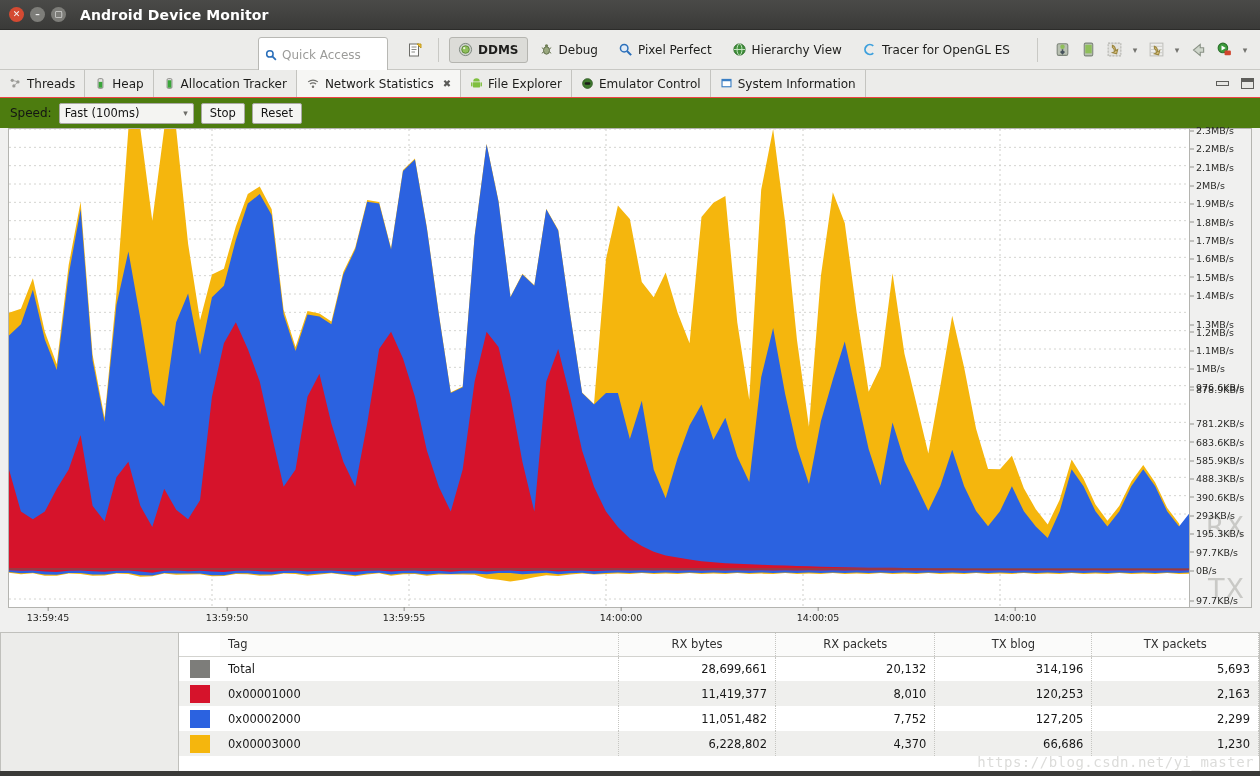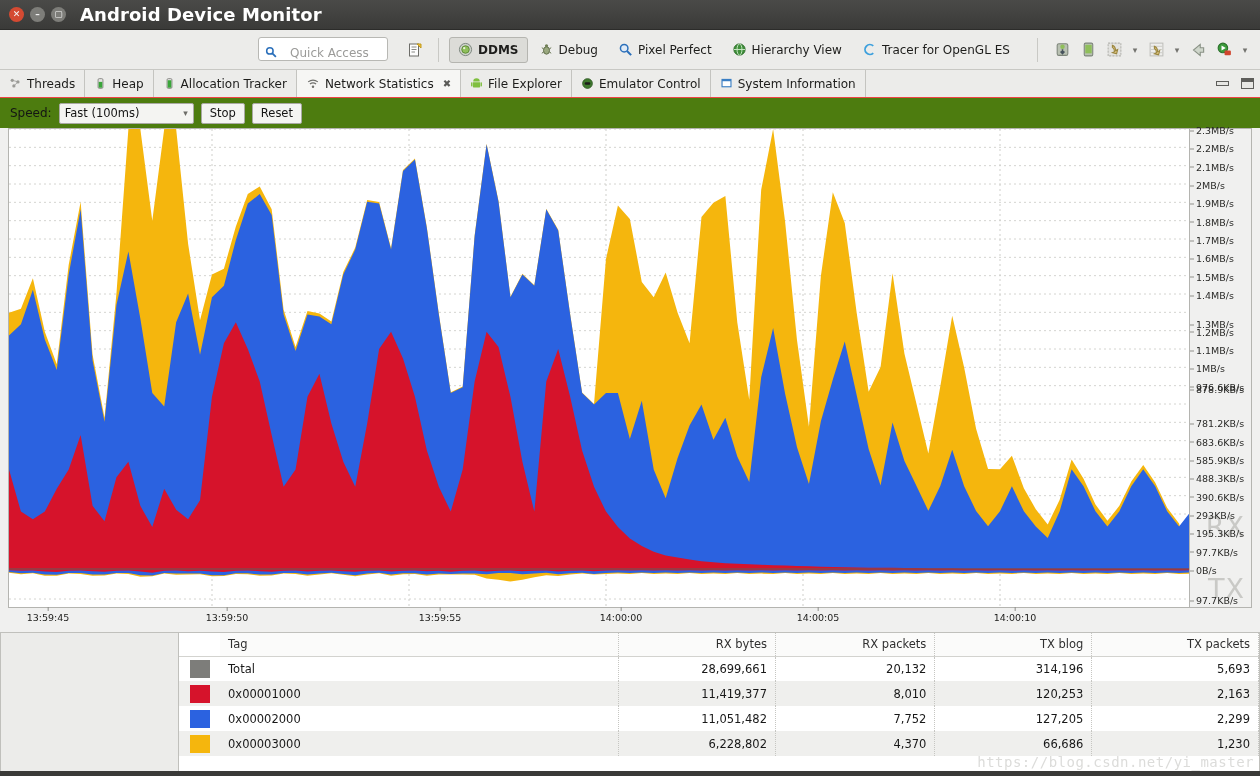--- a/index.html
+++ b/index.html
@@ -21,35 +21,35 @@
     display:flex; align-items:center; gap:6px;
     padding:0 9px;
     border-bottom:1px solid #2c2c2a;
   }
   .wbtn{ width:15px;height:15px;border-radius:50%;display:flex;align-items:center;justify-content:center;
          font-size:10px;color:#f5f5f5;line-height:1; }
   .wbtn.close{ background:#d44a32; }
   .wbtn.min{ background:#7d7d79; }
   .wbtn.max{ background:#7d7d79; }
   .wbtn span{ font-family:"DejaVu Sans", sans-serif; font-size:9px; font-weight:bold;}
-  .title-text{ color:#ffffff; font-weight:bold; font-size:18px; margin-left:8px; letter-spacing:.1px;}
+  .title-text{ color:#ffffff; font-weight:bold; font-size:14px; margin-left:8px; letter-spacing:.1px;}
 
   
   .toolbar{
     height:40px; width:100%;
     background:#ececea;
     border-bottom:1px solid #c8c8c4;
     display:flex; align-items:center;
     position:relative;
   }
   .quick-access{
     position:absolute; left:258px; top:7px;
     width:130px; height:24px;
     background:#fff; border:1px solid #b8b8b4; border-radius:3px;
-    display:flex; gap:13px; padding:8px 6px;
+    display:flex; align-items:center; gap:5px; padding:17px 6px;
     color:#9b9b99; font-size:12px;
   }
   .sep-v{ width:1px; height:24px; background:#c9c9c5; margin:0 10px;}
   .tb-group{ position:absolute; left:402px; display:flex; align-items:center; gap:0;}
   .tb-icon-btn{ width:26px;height:26px;display:flex;align-items:center;justify-content:center;}
   .persp{
     display:flex; align-items:center; gap:5px;
     height:26px; padding:0 8px; margin-right:2px;
     font-size:12px; color:#1d1d1b; white-space:nowrap;
     border:1px solid transparent; border-radius:3px;
@@ -138,21 +138,21 @@
   .table-pane{ flex:1; background:#ffffff; border:1px solid #c0c0bc; margin-right:0; overflow:hidden;}
   table{ width:100%; border-collapse:collapse; font-size:11.5px; table-layout:fixed;}
   th{
     font-weight:normal; color:#303030; background:#fbfbfa;
     border-bottom:1px solid #d3d3cf;
     height:23px; padding:0 8px;
     border-right:1px dotted #c6c6c2;
   }
   th.c-sw{ width:34px; border-right:none; background:#fff;}
   th.c-tag{ text-align:left; }
-  th.num{ text-align:right; }
+  th.num{ }
   td{ height:25px; padding:0 8px; color:#181818; border-right:1px dotted #c6c6c2;}
   td.c-sw{ width:34px; padding:0; border-right:none;}
   td.c-tag{ text-align:left;}
   td.num{ text-align:right;}
   tr.alt td{ background:#efefed;}
   tr.white td{ background:#ffffff;}
   .sw{ width:20px;height:18px;margin:0 auto; display:block;}
   .watermark{
     position:absolute; right:6px; bottom:6px;
     font-family:"DejaVu Sans Mono", monospace;
@@ -445,21 +445,21 @@
       <div class="ytick" style="top: 386px;">293KB/s</div>
       <div class="ytick" style="top: 404.333px;">195.3KB/s</div>
       <div class="ytick" style="top: 422.667px;">97.7KB/s</div>
       <div class="ytick" style="top: 441px;">0B/s</div>
       <div class="ytick" style="top: 471px;">97.7KB/s</div>
     </div>
 </div>
 <div class="axis-x" id="axis-x">
     <div class="xtick" style="left: 40px;">13:59:45</div>
     <div class="xtick" style="left: 219px;">13:59:50</div>
-    <div class="xtick" style="left: 432px;">13:59:55</div>
+    <div class="xtick" style="left: 396px;">13:59:55</div>
     <div class="xtick" style="left: 613px;">14:00:00</div>
     <div class="xtick" style="left: 810px;">14:00:05</div>
     <div class="xtick" style="left: 1007px;">14:00:10</div>
   </div>
 
 <div class="bottom">
   <div class="left-pane"></div>
   <div class="table-pane">
     <table>
       <colgroup>

